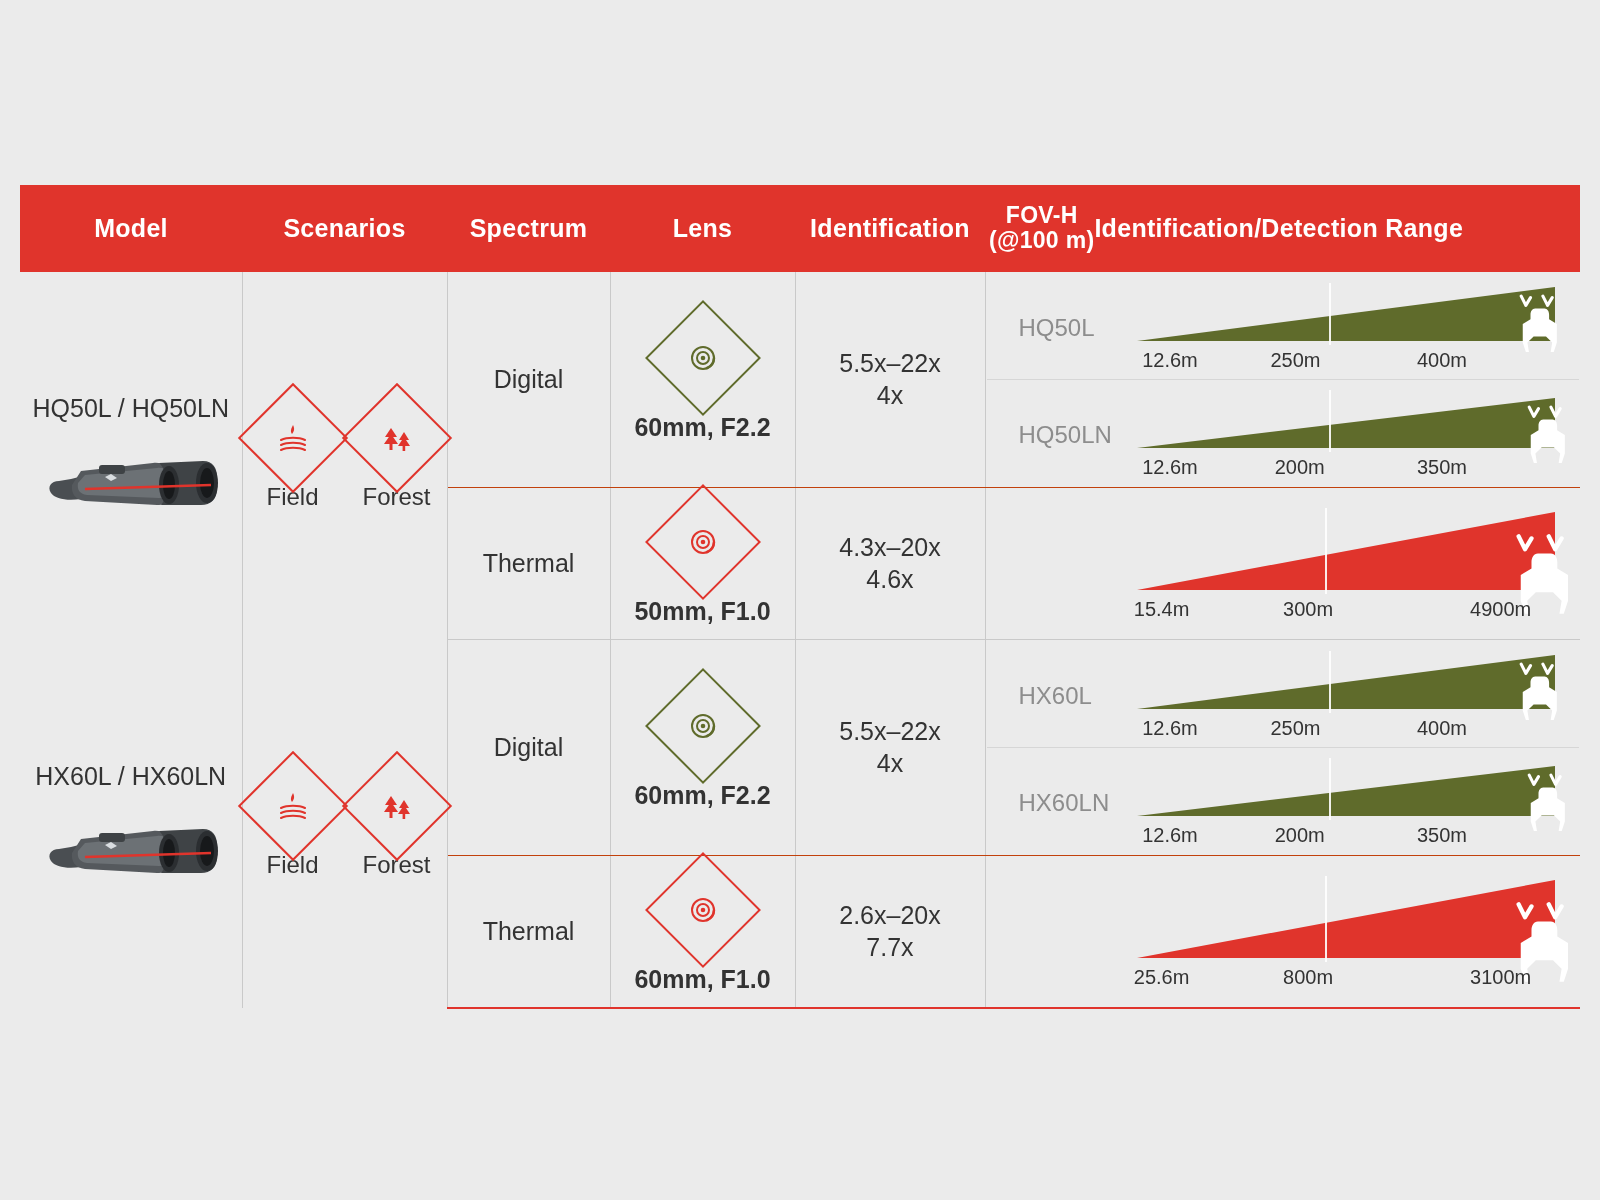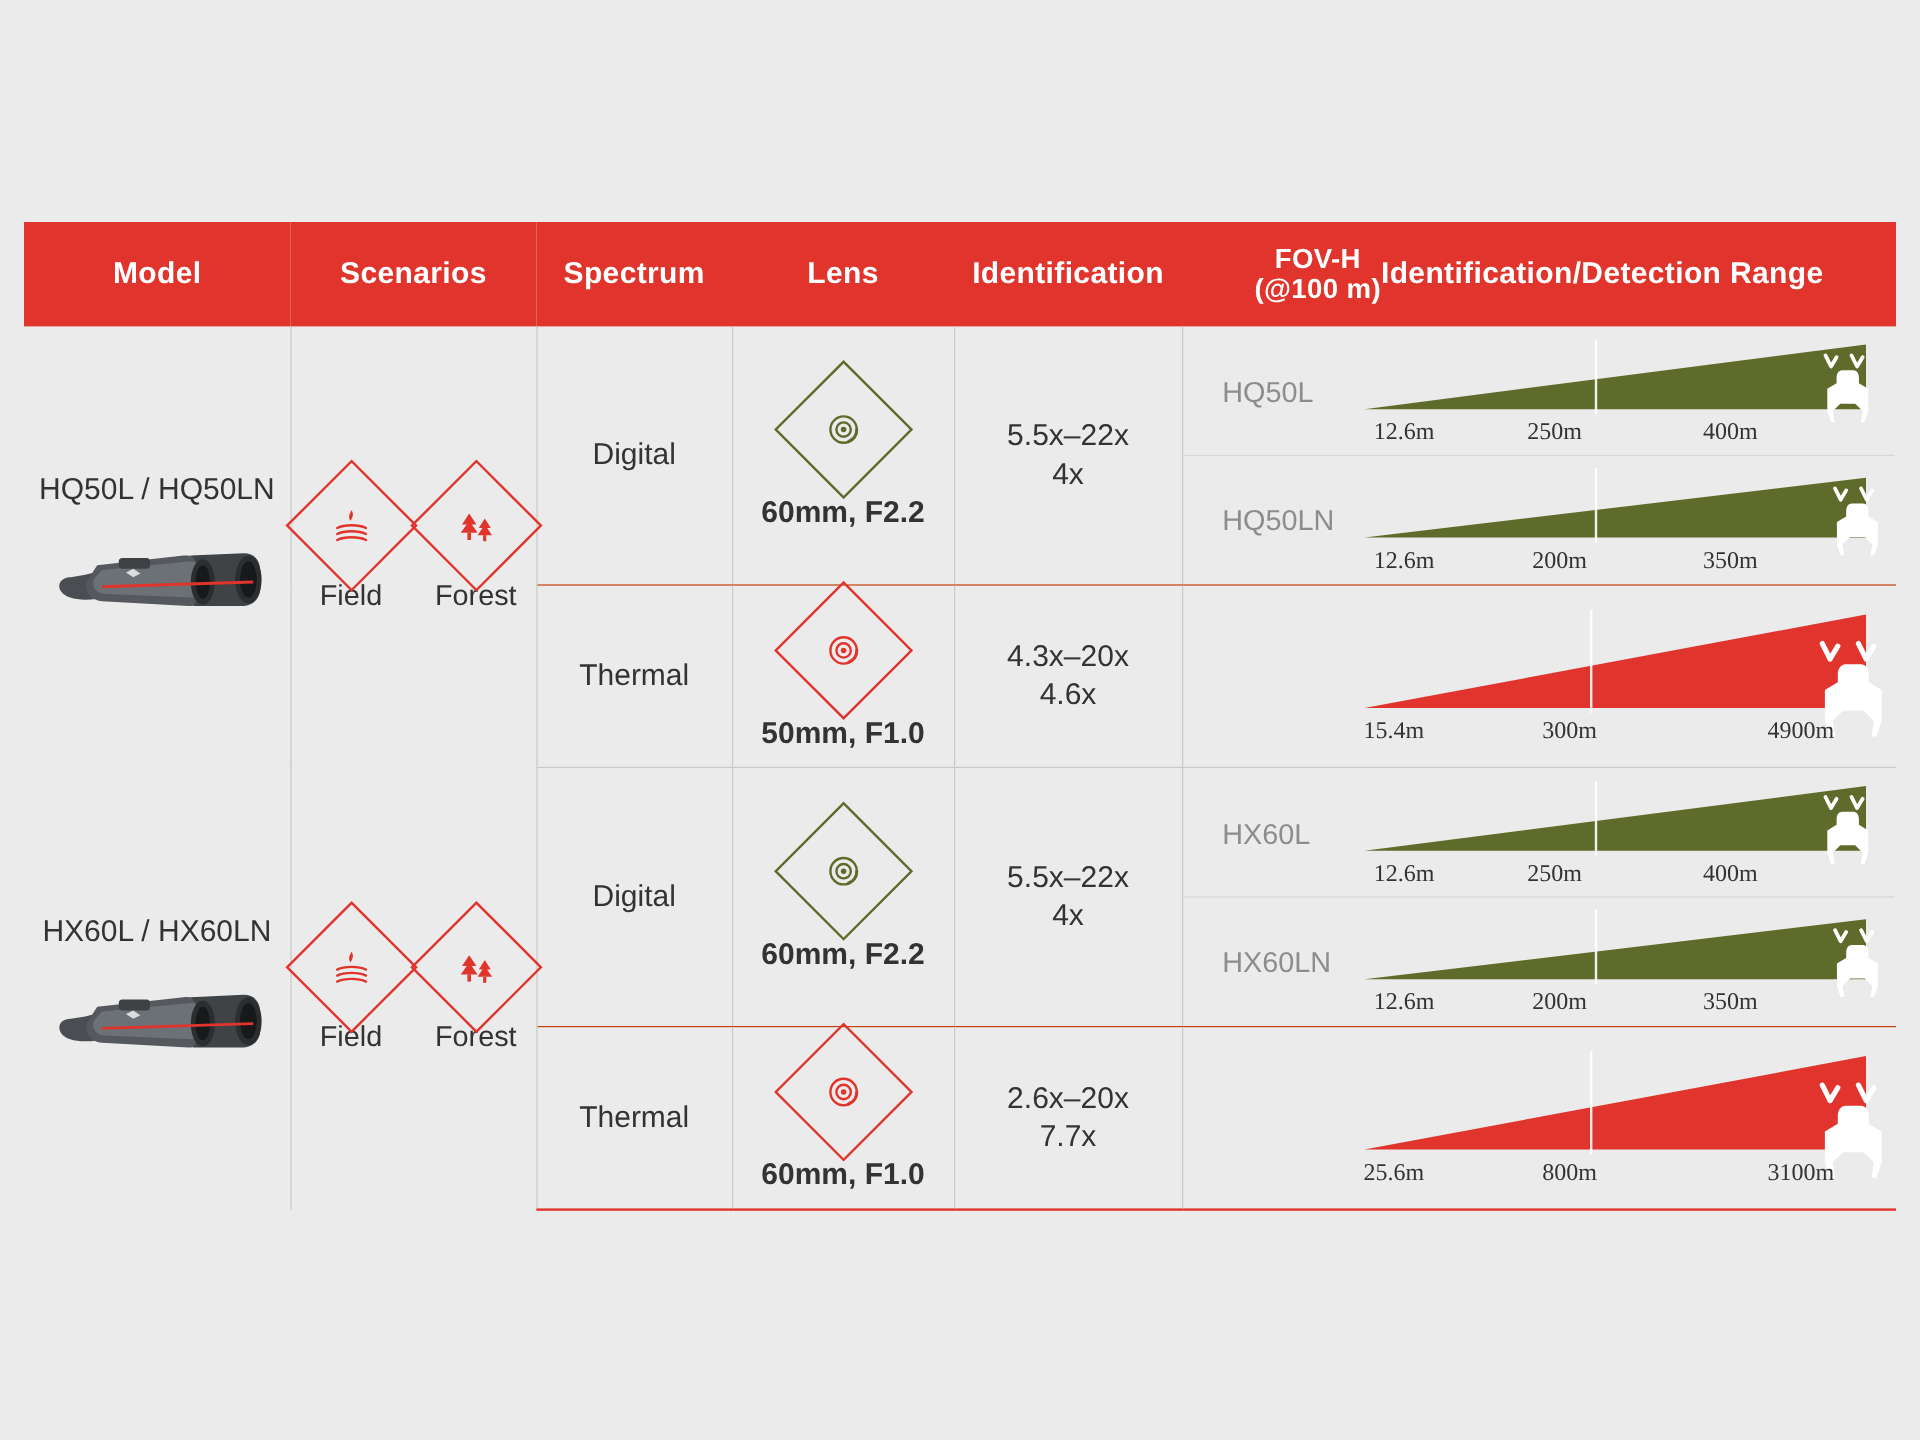--- a/index.html
+++ b/index.html
@@ -54,21 +54,20 @@
 
   .fovh-head {
     display: block;
     font-size: 23px;
     line-height: 1.1;
     white-space: nowrap;
   }
   .head-flex {
     display: flex;
     align-items: center;
-    justify-content: center;
   }
 
   
   .model-cell {
     padding: 20px 4px 18px 4px;
   }
   .model-name {
     font-size: 25px;
     color: #333;
     margin-bottom: 18px;
@@ -152,21 +151,21 @@
   .wedge-box.tall { height: 86px; }
   .wedge-box svg { display: block; width: 100%; height: 100%; }
   .tick-row {
     display: flex;
     font-size: 20px;
     color: #333;
     margin-top: 4px;
     position: relative;
     height: 24px;
   }
-  .tick { position: absolute; transform: translateX(-50%); white-space: nowrap; font-family: Liberation Serif, serif; }
+  .tick { position: absolute; transform: translateX(-50%); white-space: nowrap; }
 
   .range-sep { border-bottom: 1px solid #d6d6d6; }
 
   .deer { position: absolute; }
 </style>
 </head>
 <body>
 
 <div id="root">
 

